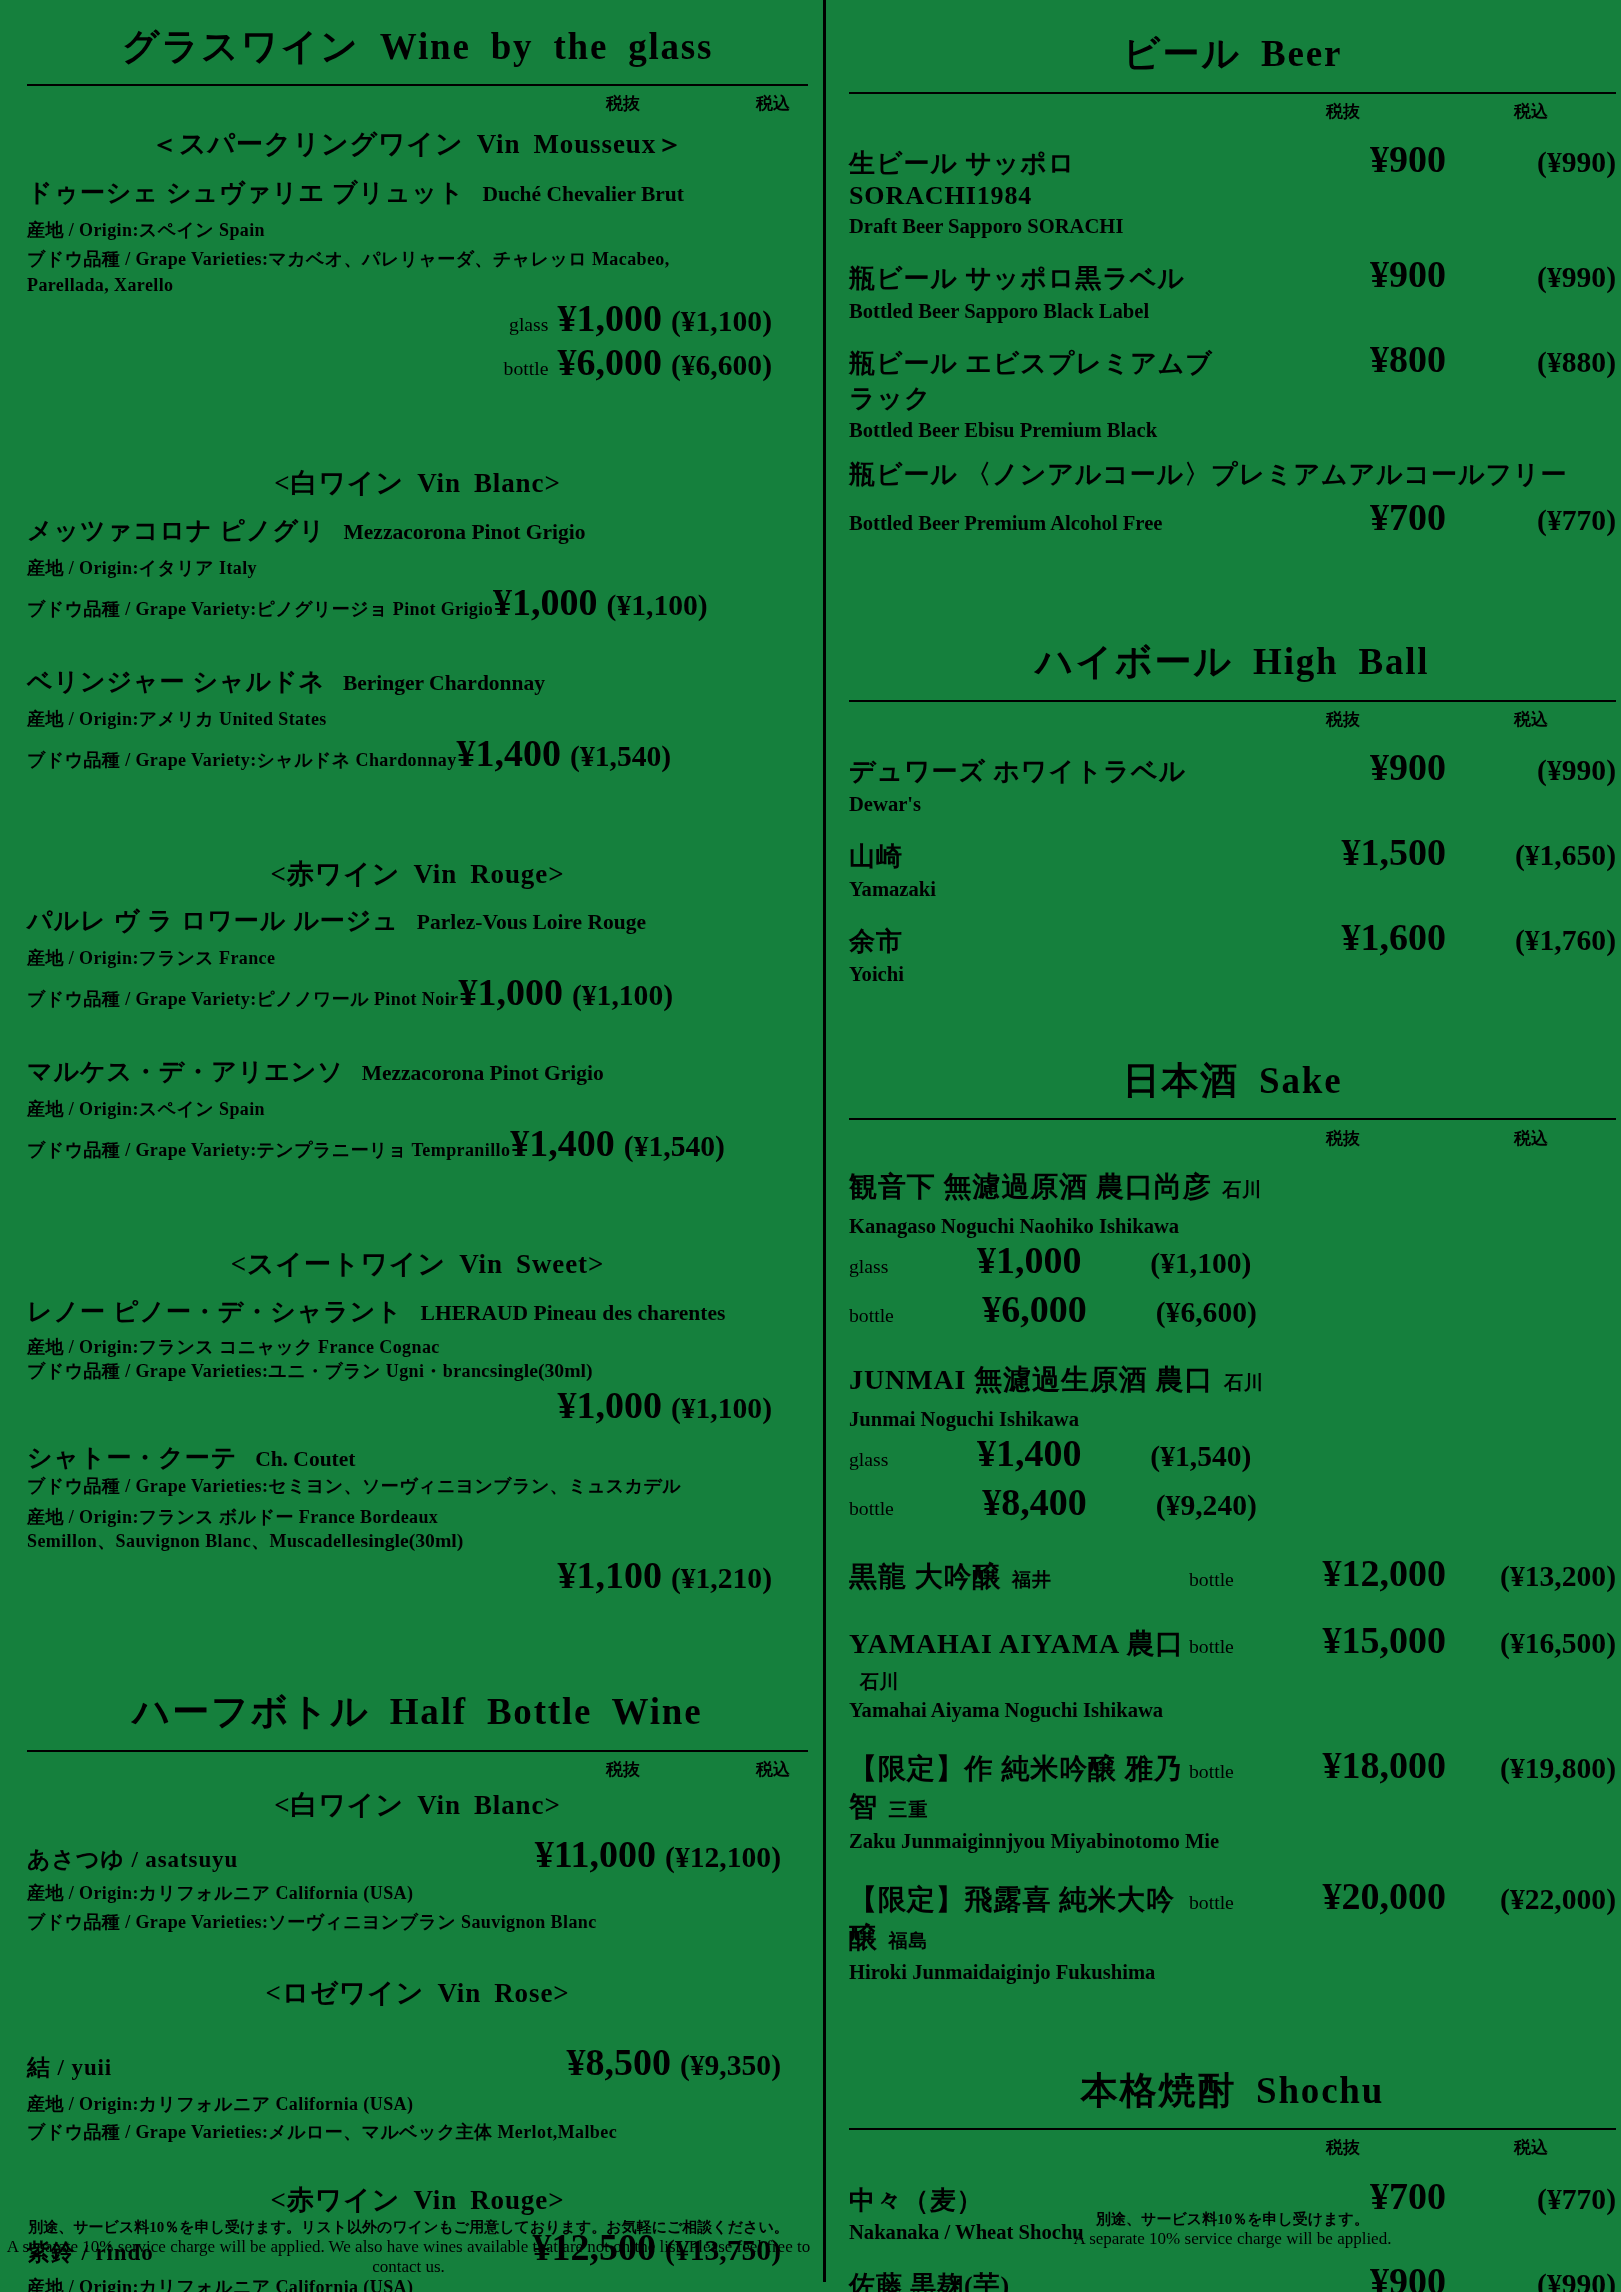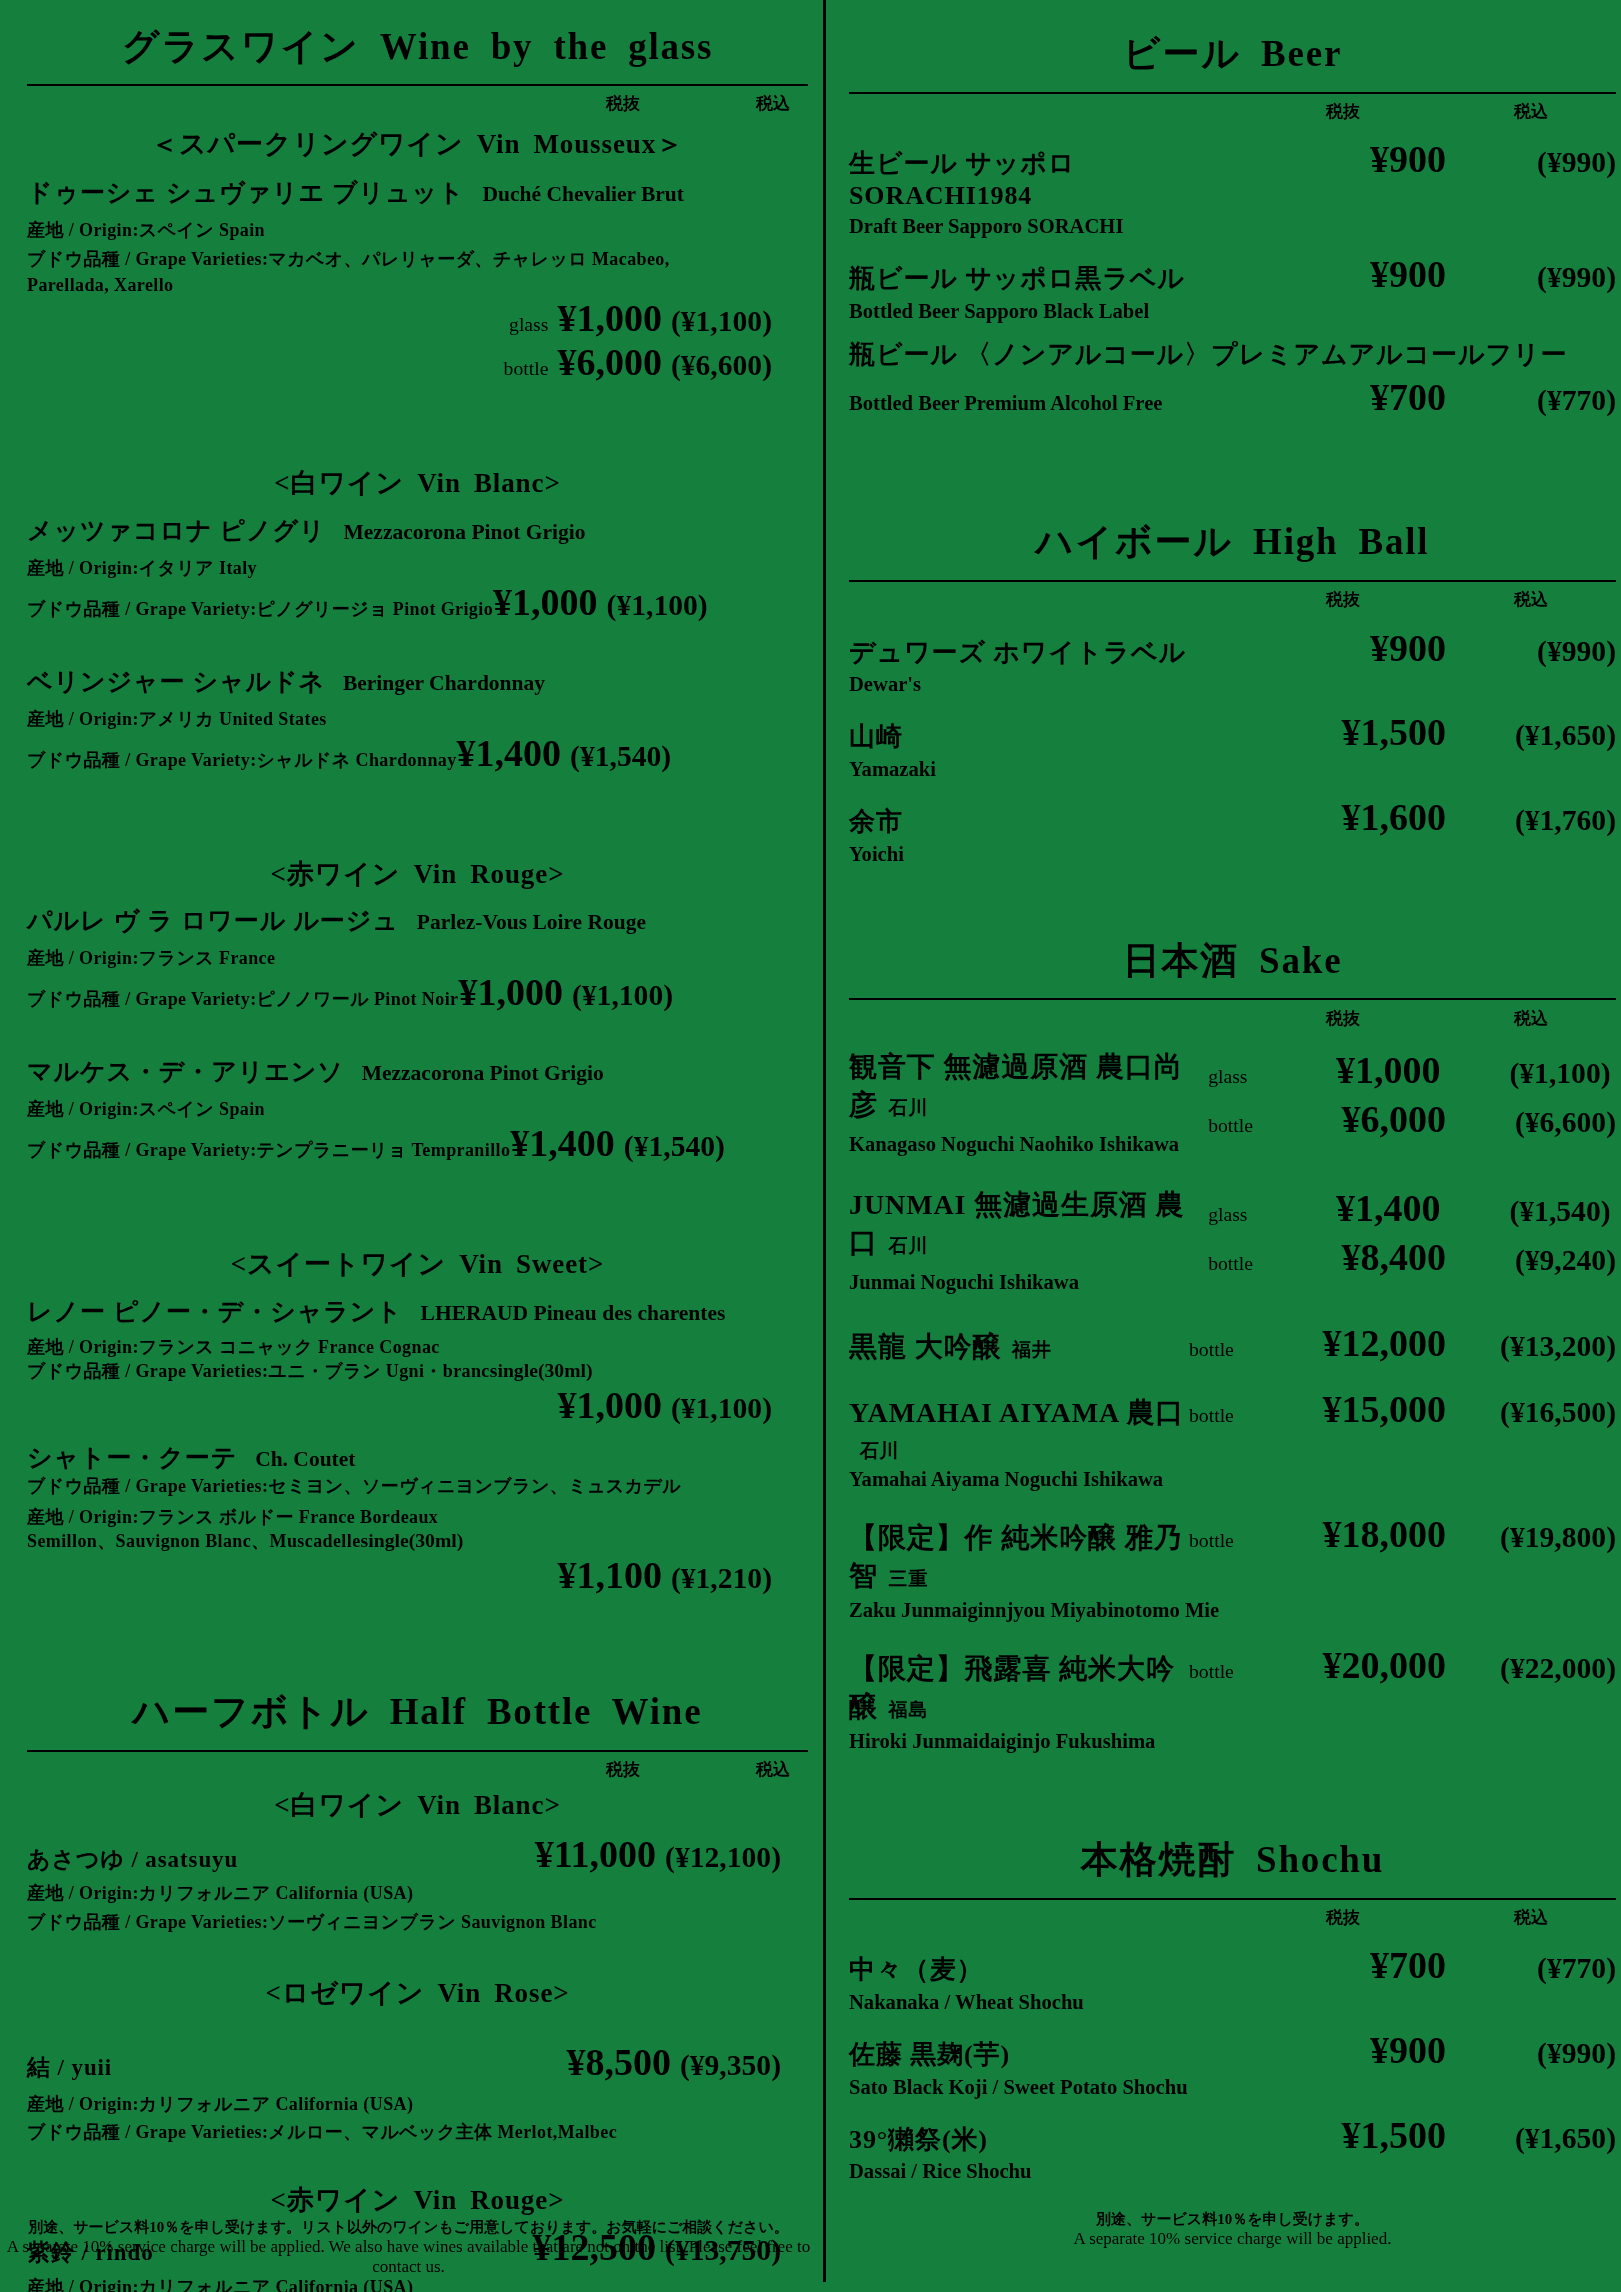--- a/index.html
+++ b/index.html
@@ -48,21 +48,21 @@
   
   .r-item { margin-top:14.3px; }
   .r-name-row { display:flex; justify-content:space-between; align-items:baseline; }
   .r-name { font-size:26px; font-weight:bold; letter-spacing:0.9px; }
   .r-en { font-size:20.6px; font-weight:bold; margin-top:3.6px; }
   .price-pair { display:flex; align-items:baseline; }
   .price-pair .pamount { width:206px; text-align:right; }
   .price-pair .ptax    { width:170px; text-align:right; }
   .price-pair .plabel  { width:64px; text-align:left; }
 
-  .sake-flex { display:flex; justify-content:space-between; align-items:flex-start; }
+  .sake-flex { display:flex; justify-content:space-between; align-items:flex-start;flex-direction:column; }
   .sake-left .r-name { font-size:28px; }
   .sake-left .region { font-size:19px; font-weight:bold; margin-left:10.7px; }
   .sake-right .prow { display:flex; align-items:baseline; }
   .sake-right .prow + .prow { margin-top:5.4px; }
 
   .footer { position:absolute; text-align:center; }
   .footer .jp { font-size:15px; font-weight:bold; }
   .footer .en { font-size:17px; }
   .footer-left  { left:0px; top:2218px; width:817px; }
   .footer-right { left:849px; top:2210px; width:767px; }
@@ -260,20 +260,30 @@
     </div>
     <div class="r-item">
       <div class="r-name-row">
         <span class="r-name">瓶ビール サッポロ黒ラベル</span>
         <span class="price-pair">
           <span class="pamount">¥900</span>
           <span class="ptax">(¥990)</span>
         </span>
       </div>
       <div class="r-en">Bottled Beer Sapporo Black Label</div>
+    </div>
+    <div class="r-item">
+      <div class="r-name-row">
+        <span class="r-name">瓶ビール エビスプレミアムブラック</span>
+        <span class="price-pair">
+          <span class="pamount">¥800</span>
+          <span class="ptax">(¥880)</span>
+        </span>
+      </div>
+      <div class="r-en">Bottled Beer Ebisu Premium Black</div>
     </div>
     <div class="r-item">
       <div class="r-name">瓶ビール 〈ノンアルコール〉プレミアムアルコールフリー</div>
       <div class="r-name-row" style="margin-top:3.6px;">
         <span class="r-en">Bottled Beer Premium Alcohol Free</span>
         <span class="price-pair">
           <span class="pamount">¥700</span>
           <span class="ptax">(¥770)</span>
         </span>
       </div>

